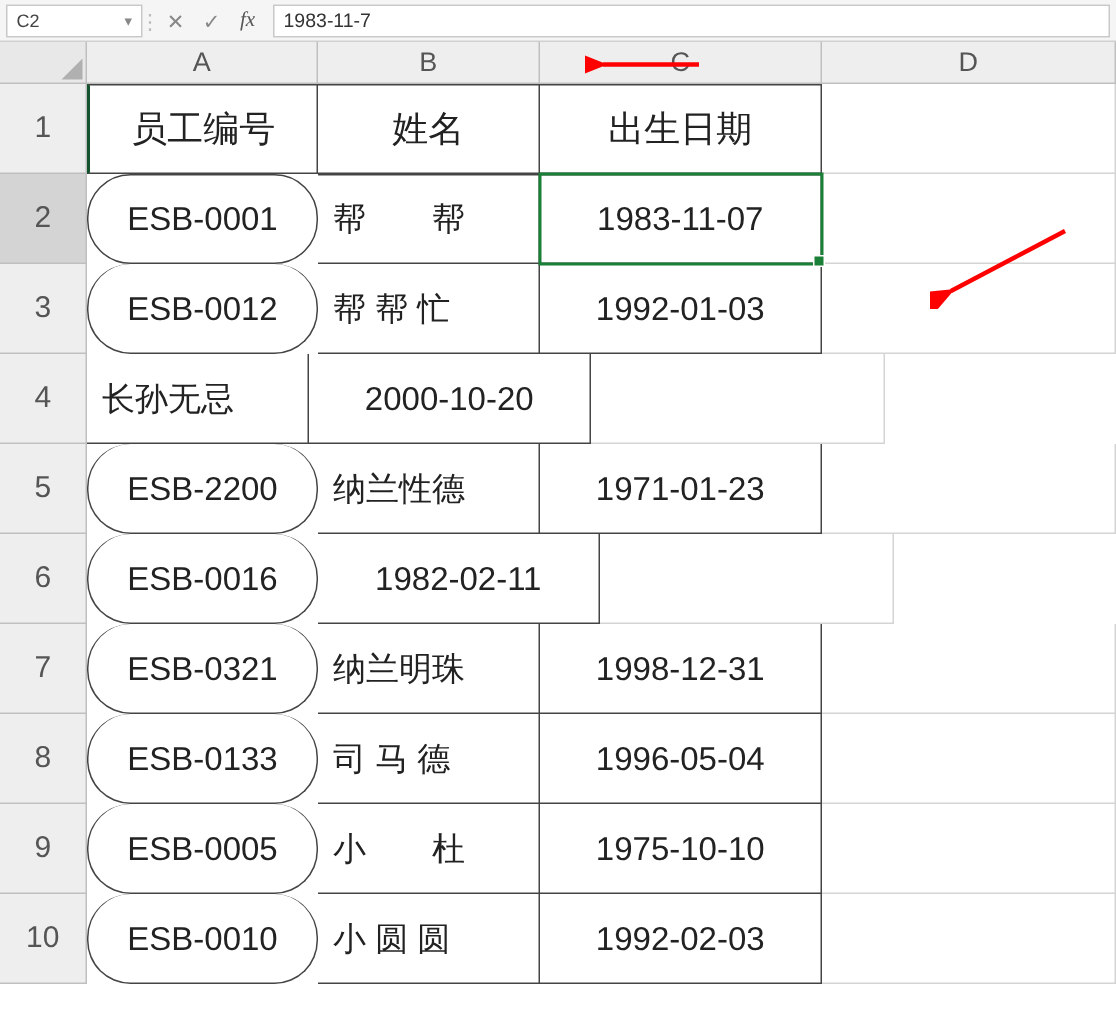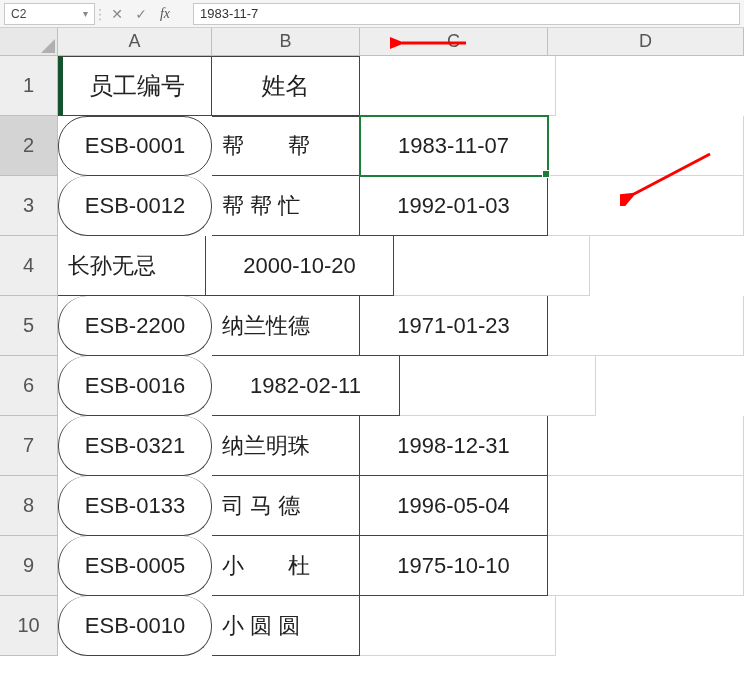--- a/index.html
+++ b/index.html
@@ -62,21 +62,21 @@
     .formula-input {
       flex: 1;
       height: 22px;
       background: #ffffff;
       border: 1px solid #c8c8c8;
       padding: 0 6px;
       display: flex;
       align-items: center;
       font-size: 13px;
       color: #333;
-      margin-left: 16px;
+      margin-left: 5px;
     }
     .sheet-area {
       position: relative;
       display: flex;
       flex-direction: column;
       height: calc(100% - 28px);
     }
     .col-headers {
       display: flex;
       height: 28px;
@@ -163,21 +163,21 @@
       border-right: 1px solid #444;
       border-bottom: 1px solid #444;
     }
     .grid-row.first-data-row .data-cell.col-A-cell,
     .grid-row.first-data-row .data-cell.col-B-cell,
     .grid-row.first-data-row .data-cell.col-C-cell,
     .grid-row.header-row .header-cell {
       border-top: 1px solid #444;
     }
     .data-cell.col-A-cell { border-left: 1px solid #444; border-radius: 29px; }
-    .header-cell.col-A-cell { border-left: 5px solid #14532d; font-family: Liberation Serif, serif; }
+    .header-cell.col-A-cell { border-left: 2px solid #14532d; font-family: Liberation Serif, serif; }
     .selected-cell {
       outline: 2px solid #1a7f37;
       outline-offset: -1px;
       position: relative;
       z-index: 2;
     }
     .selected-cell::after {
       content: "";
       position: absolute;
       right: -3px;
@@ -240,20 +240,21 @@
     <div class="col-head col-A">A</div>
     <div class="col-head col-B">B</div>
     <div class="col-head col-C">C</div>
     <div class="col-head col-D">D</div>
   </div>
 
   <div class="grid-row header-row">
     <div class="row-head">1</div>
     <div class="cell header-cell col-A-cell">员工编号</div>
     <div class="cell header-cell col-B-cell" style="justify-content:center;">姓名</div>
+    <div class="cell header-cell col-C-cell">出生日期</div>
     <div class="cell col-D-cell"></div>
   </div>
 
   <div class="grid-row first-data-row">
     <div class="row-head selected">2</div>
     <div class="cell data-cell col-A-cell">ESB-0001</div>
     <div class="cell data-cell col-B-cell">帮　　帮</div>
     <div class="cell data-cell col-C-cell selected-cell">1983-11-07</div>
     <div class="cell col-D-cell"></div>
   </div>
@@ -309,16 +310,17 @@
     <div class="cell data-cell col-A-cell">ESB-0005</div>
     <div class="cell data-cell col-B-cell">小　　杜</div>
     <div class="cell data-cell col-C-cell">1975-10-10</div>
     <div class="cell col-D-cell"></div>
   </div>
 
   <div class="grid-row">
     <div class="row-head">10</div>
     <div class="cell data-cell col-A-cell">ESB-0010</div>
     <div class="cell data-cell col-B-cell">小 圆 圆</div>
+    <div class="cell data-cell col-C-cell">1992-02-03</div>
     <div class="cell col-D-cell"></div>
   </div>
 
 </div>
 
 </body></html>

